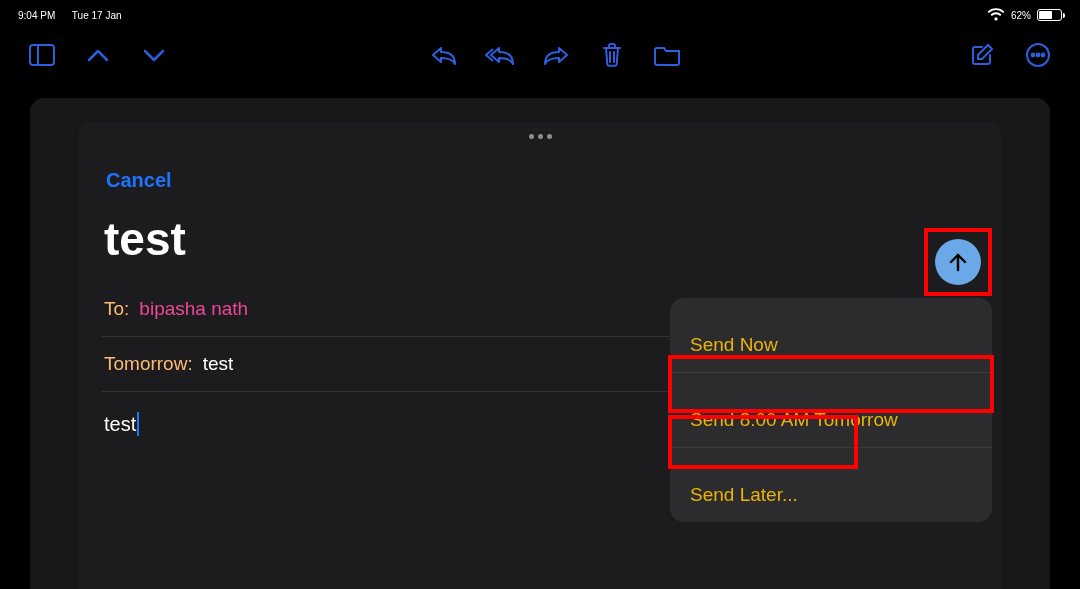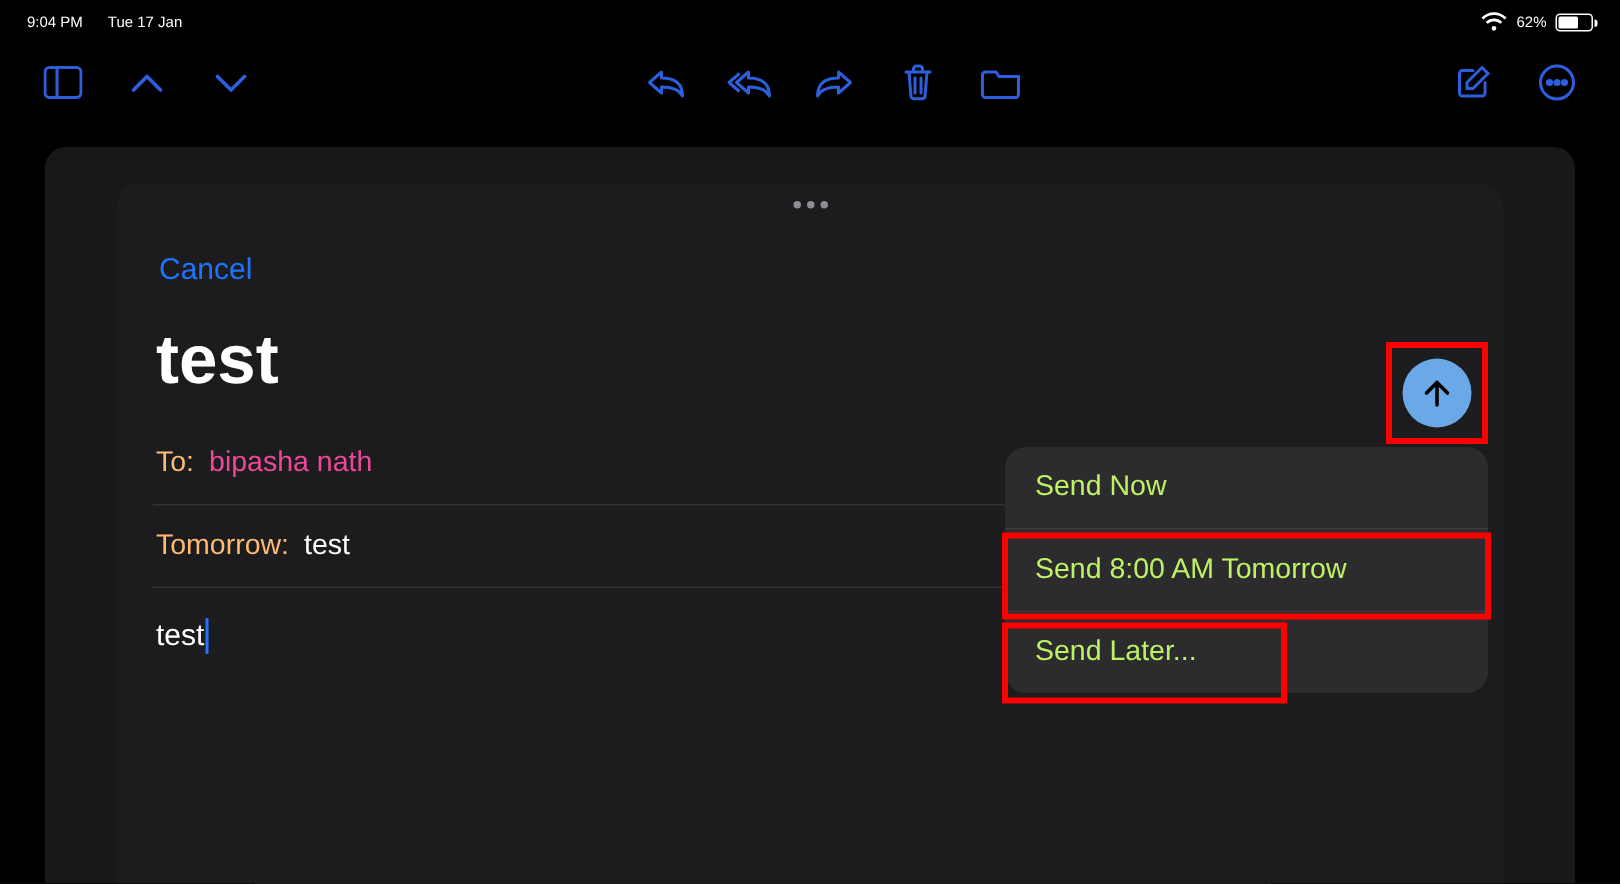--- a/index.html
+++ b/index.html
@@ -98,21 +98,21 @@
     background: #8e8e93;
     border-radius: 50%;
   }
 
   .cancel-row {
     padding: 30px 4px 0 4px;
   }
   .cancel-link {
     color: #1f74ff;
     font-size: 20px;
-    font-weight: 400;
+    font-weight: 700;
   }
 
   .subject-title {
     font-size: 46px;
     font-weight: 700;
     padding: 20px 2px 16px 2px;
   }
 
   .field-row {
     display: flex;
@@ -174,23 +174,24 @@
     top: 298px;
     right: 88px;
     width: 322px;
     background: #2c2c2e;
     border-radius: 14px;
     overflow: visible;
   }
   .menu-item {
     padding: 16px 20px;
     font-size: 19px;
-    color: #bef264;
+    color: #eab308;
     border-bottom: 1px solid #3a3a3c;
     position: relative;
+    margin-top: 20px;
   }
   .menu-item:last-child { border-bottom: none; }
 
   .hl-send-tomorrow {
     position: absolute;
     top: 355px;
     right: 86px;
     width: 326px;
     height: 58px;
     border: 4px solid #ff0000;

